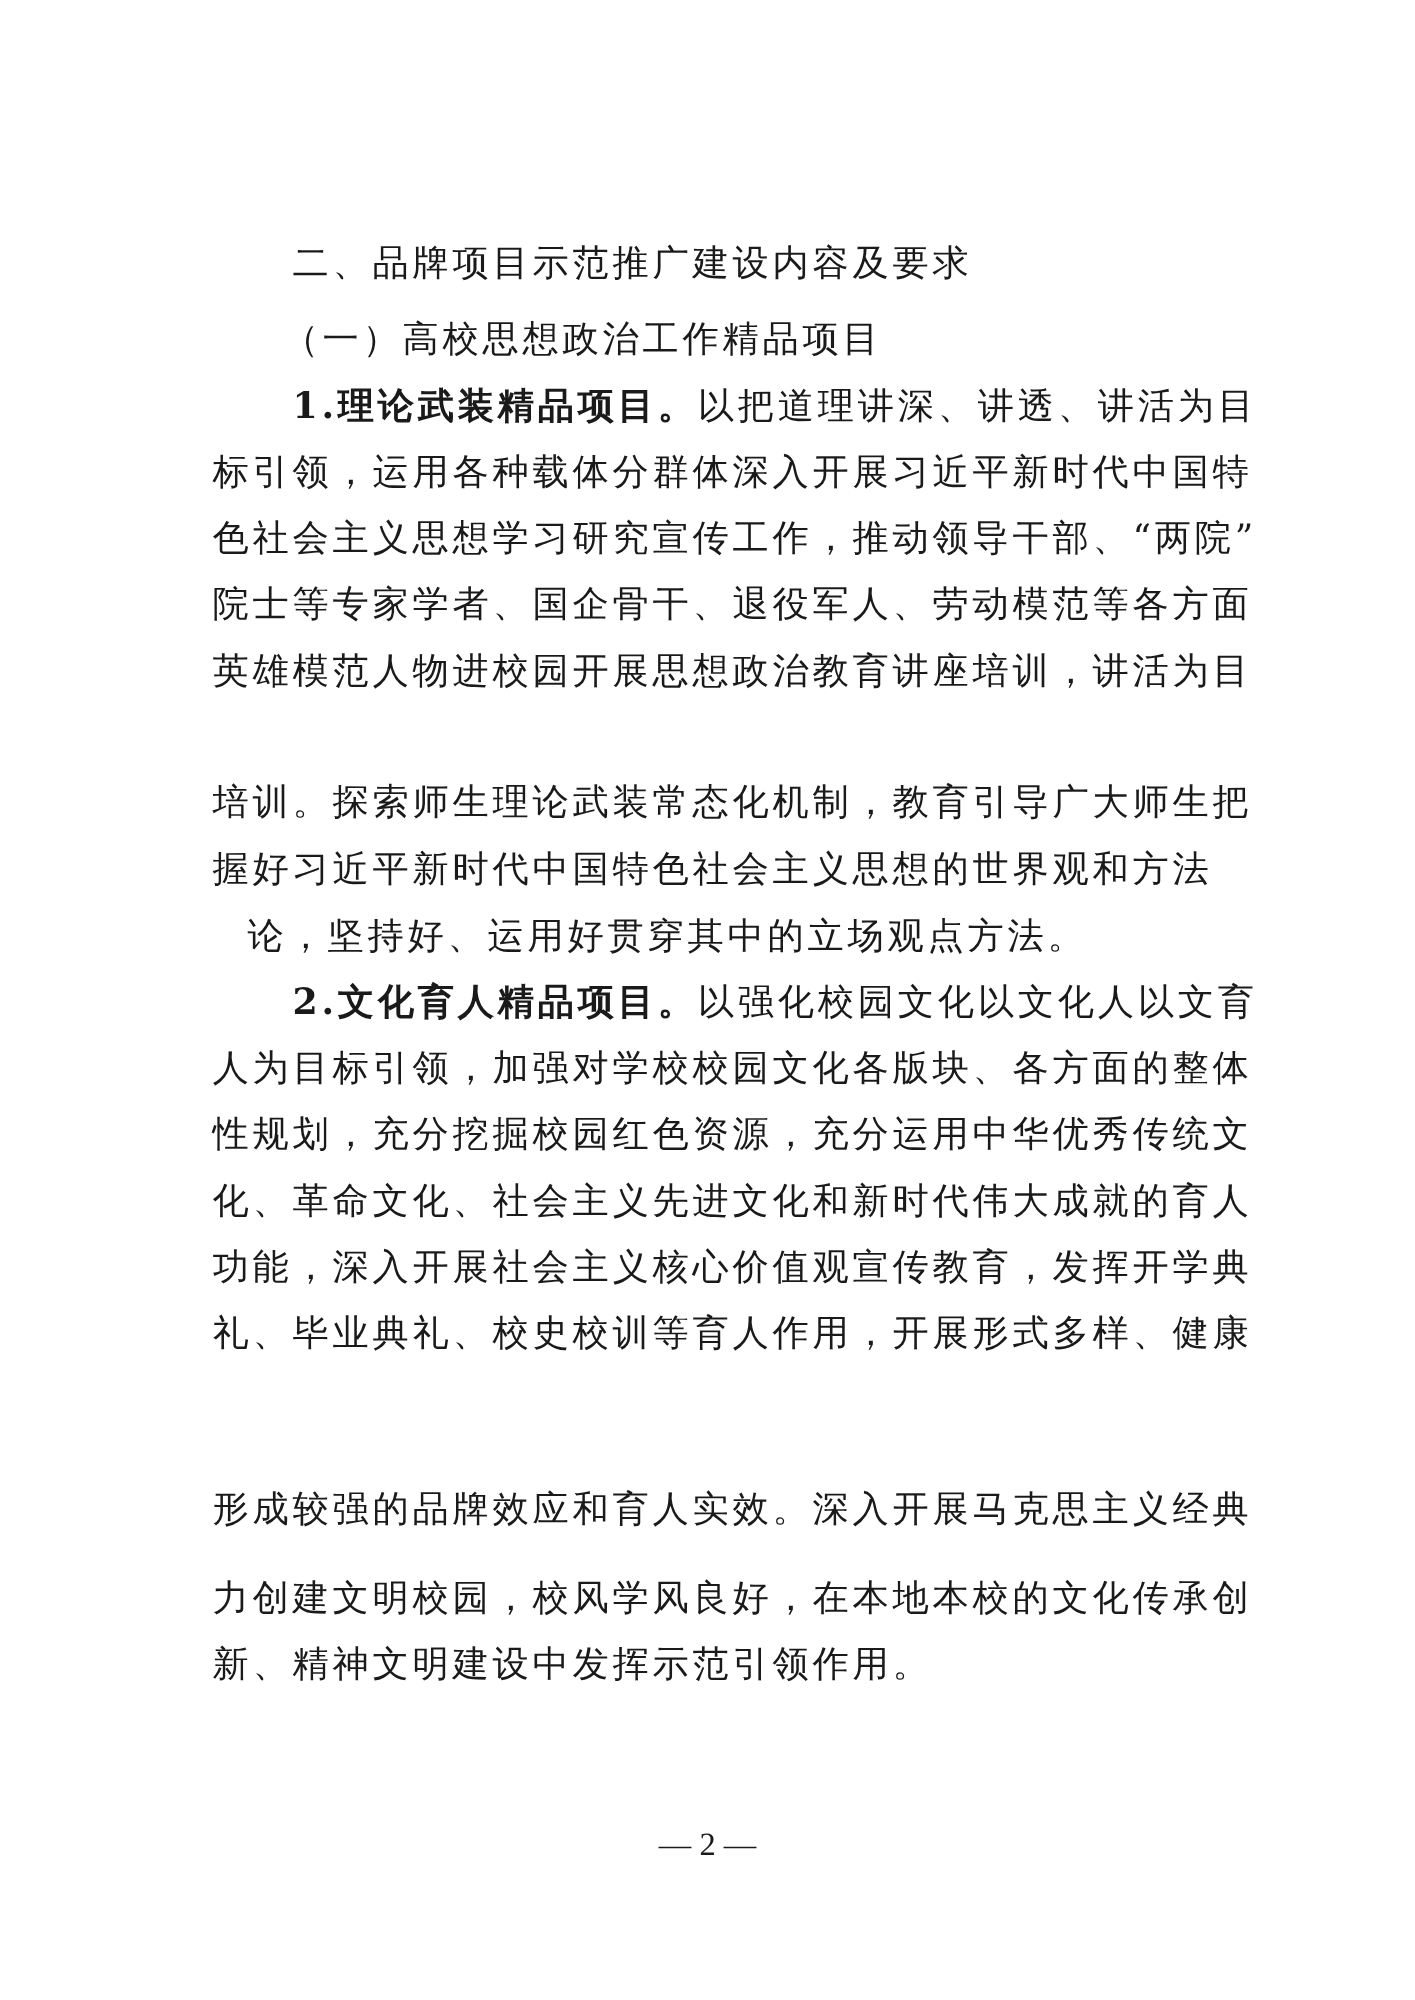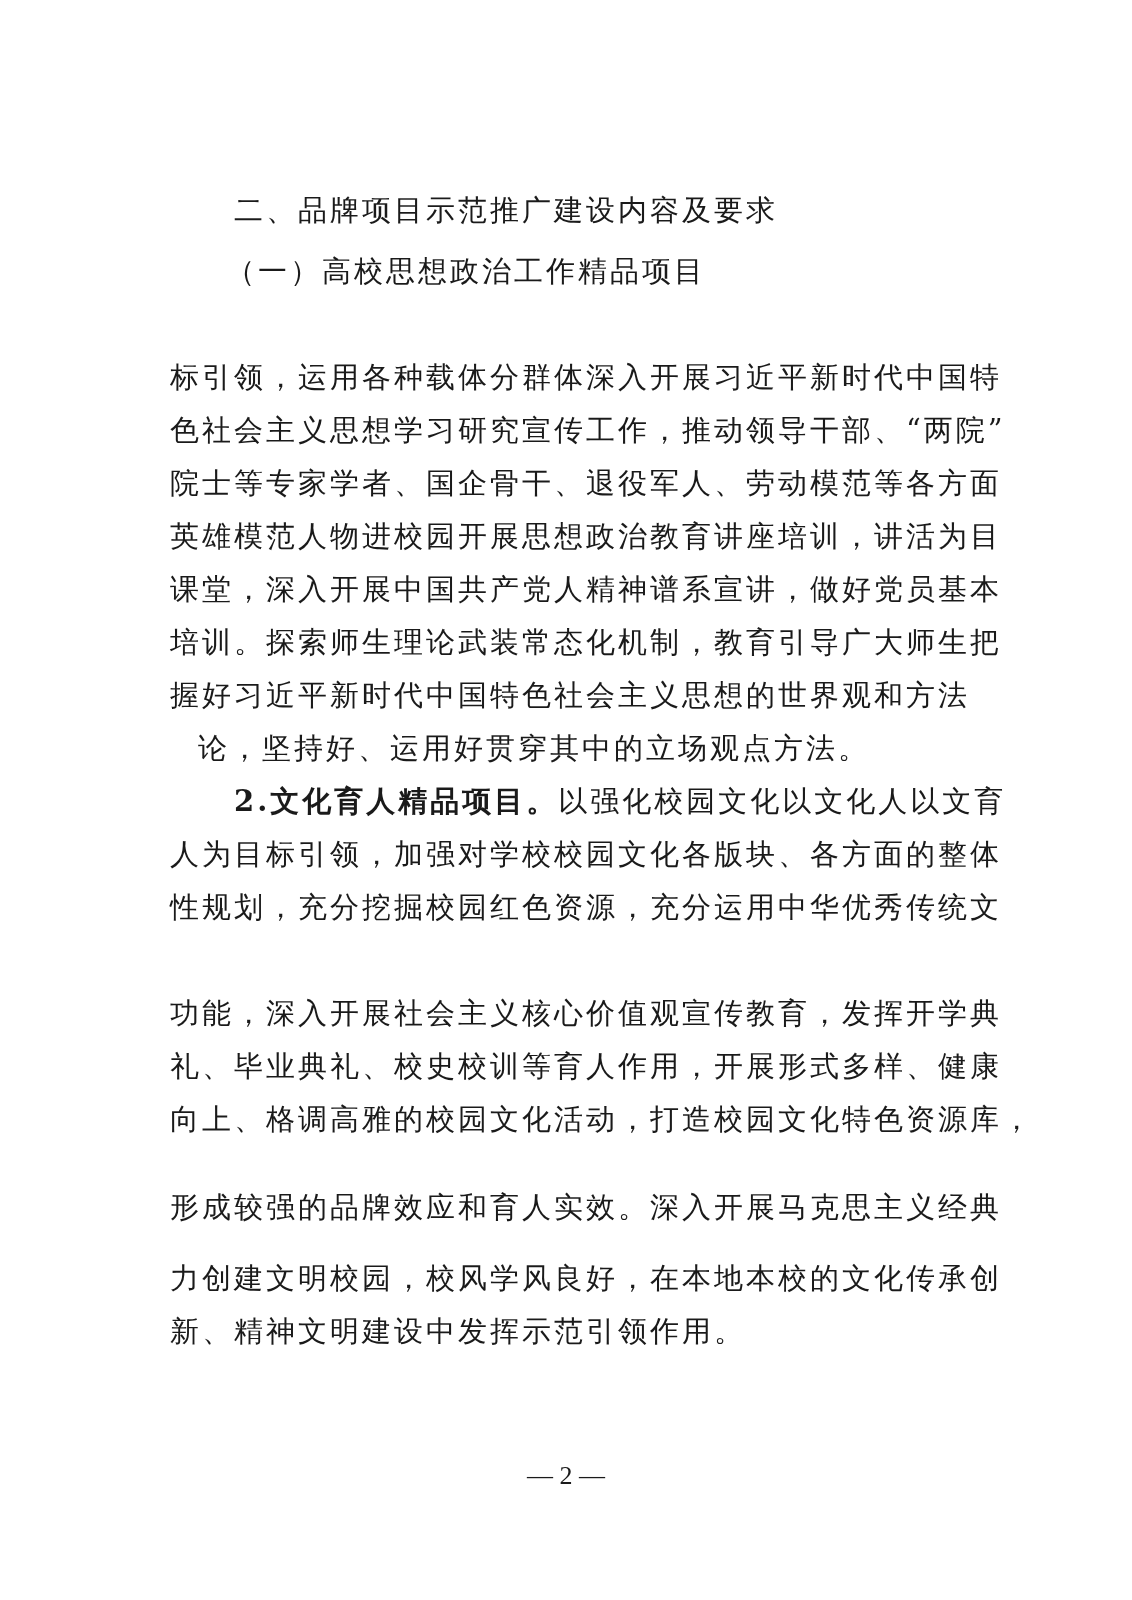--- a/index.html
+++ b/index.html
@@ -15,35 +15,37 @@
             font-family: "Liberation Serif", "DejaVu Serif", serif; font-size: 26px; line-height: 32px; }
 </style>
 </head>
 <body>
 
 <div class="page">
 
   <div class="line indent" style="top:190px;">二、品牌项目示范推广建设内容及要求</div>
   <div class="line indent" style="top:251px; left:226px;">（一）高校思想政治工作精品项目</div>
 
+  <div class="line indent" style="top:304px;">
+    <span class="bold">1.理论武装精品项目。</span><span>以把道理讲深、讲透、讲活为目</span>
+  </div>
   <div class="line" style="top:357px;">标引领，运用各种载体分群体深入开展习近平新时代中国特</div>
   <div class="line" style="top:410px;">色社会主义思想学习研究宣传工作，推动领导干部、“两院”</div>
   <div class="line" style="top:463px;text-align:center;">院士等专家学者、国企骨干、退役军人、劳动模范等各方面</div>
   <div class="line" style="top:516px;">英雄模范人物进校园开展思想政治教育讲座培训，讲活为目</div>
-  <div class="line" style="top:569px;">课堂，深入开展中国共产党人精神谱系宣讲，做好党员基本</div>
   <div class="line" style="top:622px;font-family:Liberation Serif, serif;">培训。探索师生理论武装常态化机制，教育引导广大师生把</div>
   <div class="line" style="top:675px;">握好习近平新时代中国特色社会主义思想的世界观和方法</div>
   <div class="line" style="top:728px;margin-left:28px;">论，坚持好、运用好贯穿其中的立场观点方法。</div>
 
   <div class="line indent" style="top:781px;">
     <span class="bold">2.文化育人精品项目。</span><span>以强化校园文化以文化人以文育</span>
   </div>
   <div class="line" style="top:834px;">人为目标引领，加强对学校校园文化各版块、各方面的整体</div>
   <div class="line" style="top:887px;">性规划，充分挖掘校园红色资源，充分运用中华优秀传统文</div>
+  <div class="line" style="top:940px;">化、革命文化、社会主义先进文化和新时代伟大成就的育人</div>
   <div class="line" style="top:993px;">功能，深入开展社会主义核心价值观宣传教育，发挥开学典</div>
   <div class="line" style="top:1046px;">礼、毕业典礼、校史校训等育人作用，开展形式多样、健康</div>
-  <div class="line" style="top:1099px;">向上、格调高雅的校园文化活动，打造校园文化特色资源库，</div>
   <div class="line" style="top:1152px;margin-top:35px;">形成较强的品牌效应和育人实效。深入开展马克思主义经典</div>
   <div class="line" style="top:1258px;">力创建文明校园，校风学风良好，在本地本校的文化传承创</div>
   <div class="line" style="top:1311px;">新、精神文明建设中发挥示范引领作用。</div>
 
   <div class="footer">— 2 —</div>
 </div>
 
 </body></html>

